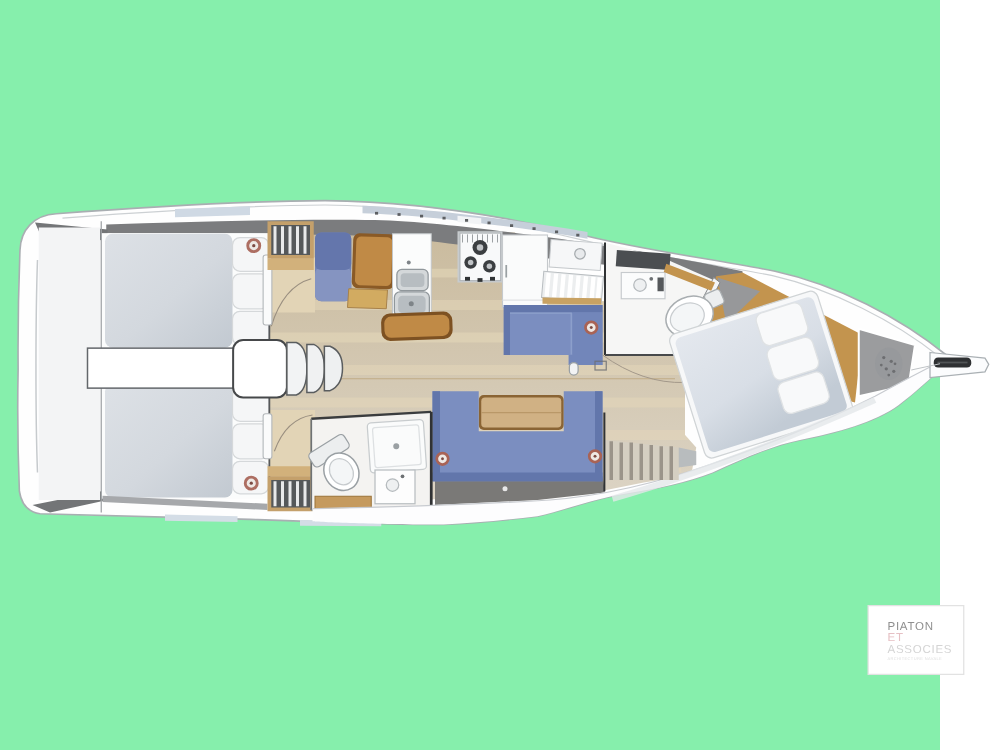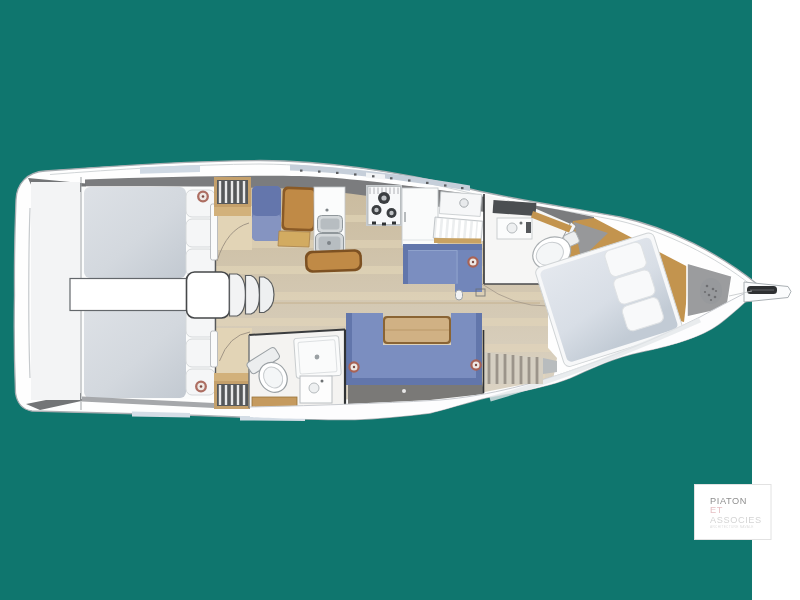--- a/index.html
+++ b/index.html
@@ -1,16 +1,16 @@
 <!DOCTYPE html>
 <html><head>
 <meta charset="utf-8">
 <style>
 html,body{margin:0;padding:0;background:#ffffff;}
-#page{position:relative;width:752px;height:600px;background:#0f766e;font-family:"Liberation Sans",sans-serif;}
+#page{position:relative;width:752px;height:600px;background:#86efac;font-family:"Liberation Sans",sans-serif;}
 svg{position:absolute;top:0;left:0;}
 </style>
 </head>
 <body>
 <div id="page">
 <svg width="800" height="600" viewBox="0 0 800 600">
 <defs>
 <linearGradient id="matg" x1="0" y1="0" x2="1" y2="1">
  <stop offset="0" stop-color="#dde1e6"></stop>
           <stop offset="0.55" stop-color="#d3d8de"></stop>

